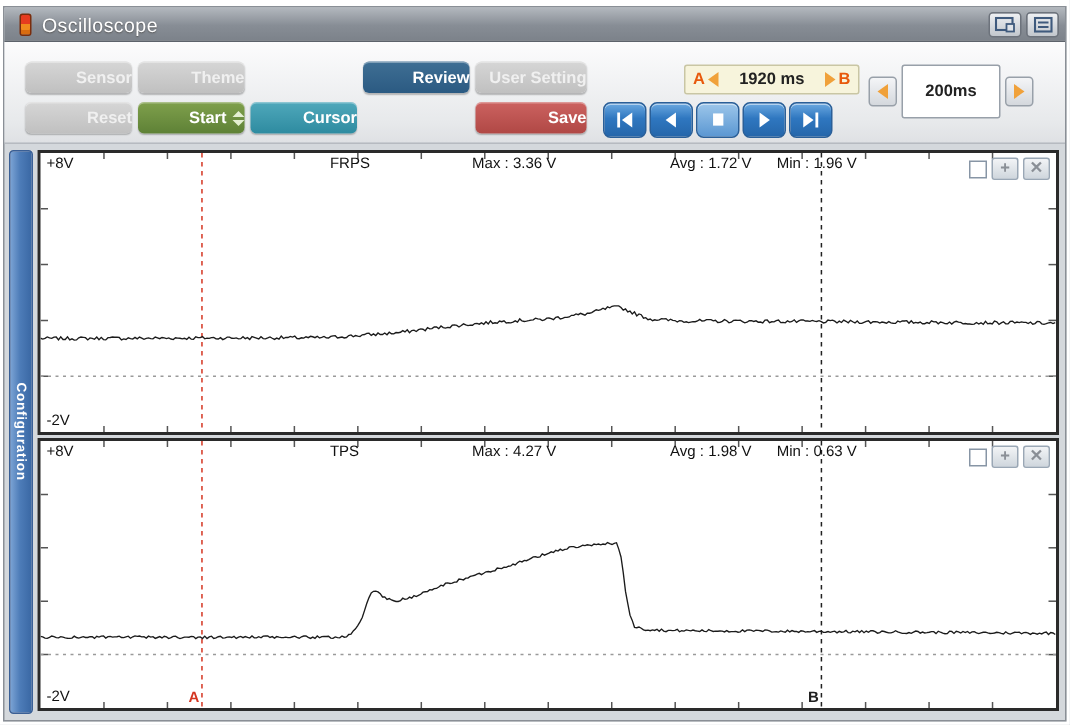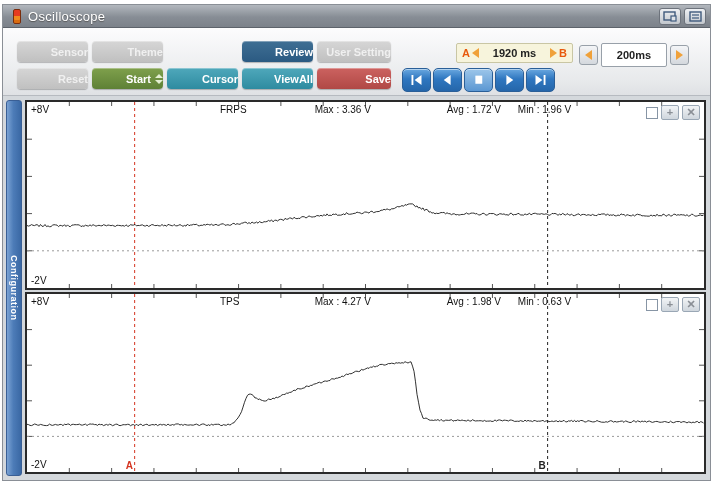--- a/index.html
+++ b/index.html
@@ -62,21 +62,21 @@
     background:#f7f4dc; border:1px solid #c9c6a4; border-radius:2px;
     display:flex; align-items:center; justify-content:space-between; padding:0 5px; }
   .ab { color:#e8590c; font-size:11px; font-weight:bold; }
   .tri { width:0; height:0; display:inline-block; }
   .tri.left  { border-top:5px solid transparent; border-bottom:5px solid transparent; border-right:7px solid #f0a13a; }
   .tri.right { border-top:5px solid transparent; border-bottom:5px solid transparent; border-left:7px solid #f0a13a; }
   .range-val { font-size:11px; font-weight:bold; color:#222; }
   .interval { position:absolute; left:576px; top:15px; display:flex; gap:3px; align-items:center; }
   .arrow-btn { width:19px; height:20px; border:1px solid #98a0a9; border-radius:3px;
     background:linear-gradient(#f4f5f7,#d4d8dd); display:flex; align-items:center; justify-content:center; cursor:pointer; }
-  .interval-box { width:66px; height:24px; background:#fff; border:1px solid #98a0a9; border-radius:2px;
+  .interval-box { width:66px; height:36px; background:#fff; border:1px solid #98a0a9; border-radius:2px;
     display:flex; align-items:center; justify-content:center; font-size:11px; font-weight:bold; color:#222; }
 
   
   .main { position:absolute; left:0; right:0; top:92px; bottom:0; padding:3px 4px 0 3px; display:flex; }
   .sidebar { width:16px; height:376px; margin-right:3px; border:1px solid #3a5f95; border-radius:3px;
     background:linear-gradient(90deg,#7ba3d4,#4d7cb8 45%, #3a68a4);
     display:flex; align-items:center; justify-content:center; }
   .sidebar-label { writing-mode:vertical-rl; color:#fff; font-size:9px; font-weight:bold; letter-spacing:0.5px; white-space:nowrap; }
   .panels { flex:1; display:flex; flex-direction:column; }
   .panel { position:relative; background:#fff; border:2px solid #2a2a2a; }
@@ -144,23 +144,20 @@
       </button>
     <button class="tbtn row2 green" style="left:89px">
       <span>Start</span>
       <span class="spin">
           <i class="up"></i>
           <i class="dn"></i>
         </span>
     </button>
     <button class="tbtn row2 teal" style="left:164px">
         <span>Cursor</span>
-      </button>
-    <button class="tbtn row2 teal" style="left:239px">
-        <span>ViewAll</span>
       </button>
     <button class="tbtn row2 red" style="left:314px; width:74px">
         <span>Save</span>
       </button>
 
     <div class="playback">
       <div class="pbtn">
         <svg width="15" height="14" viewBox="0 0 24 22">
           <rect x="4" y="3" width="3" height="16" fill="#fff"></rect>
             <path d="M20 3 L9 11 L20 19 Z" fill="#fff"></path>

